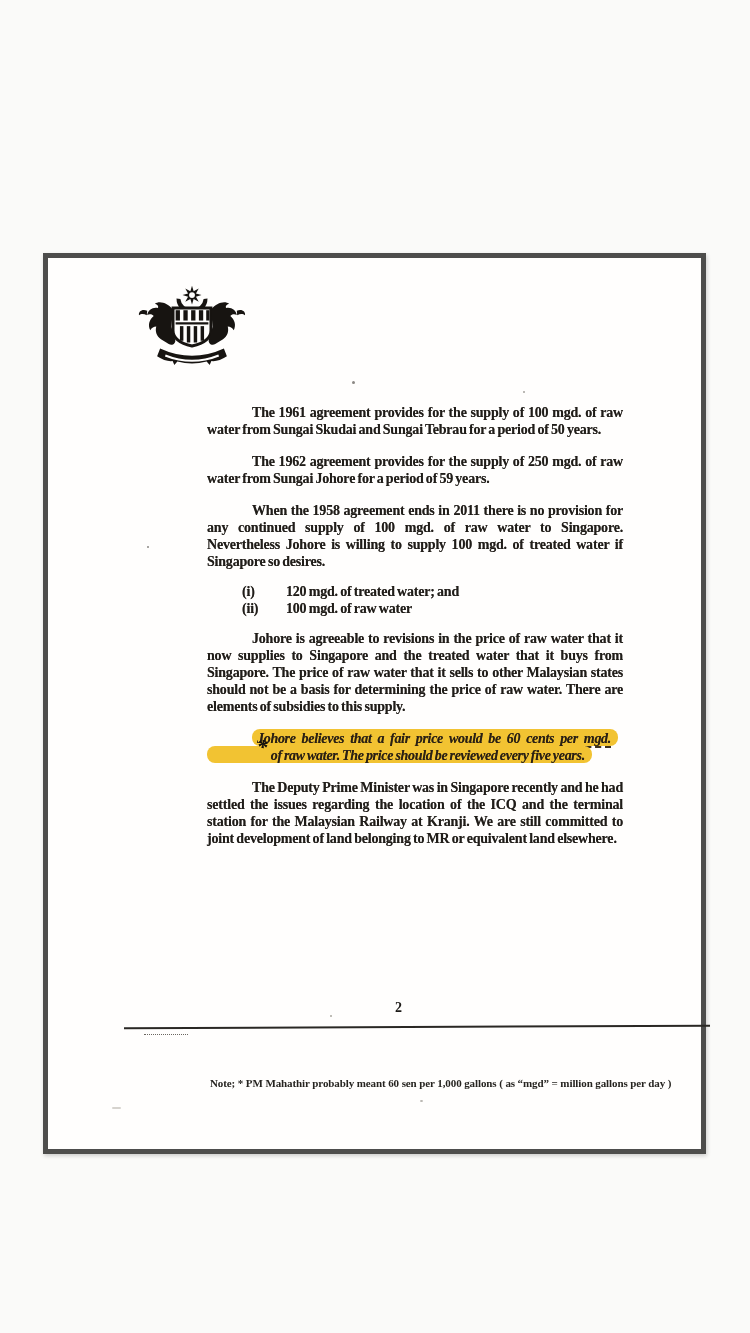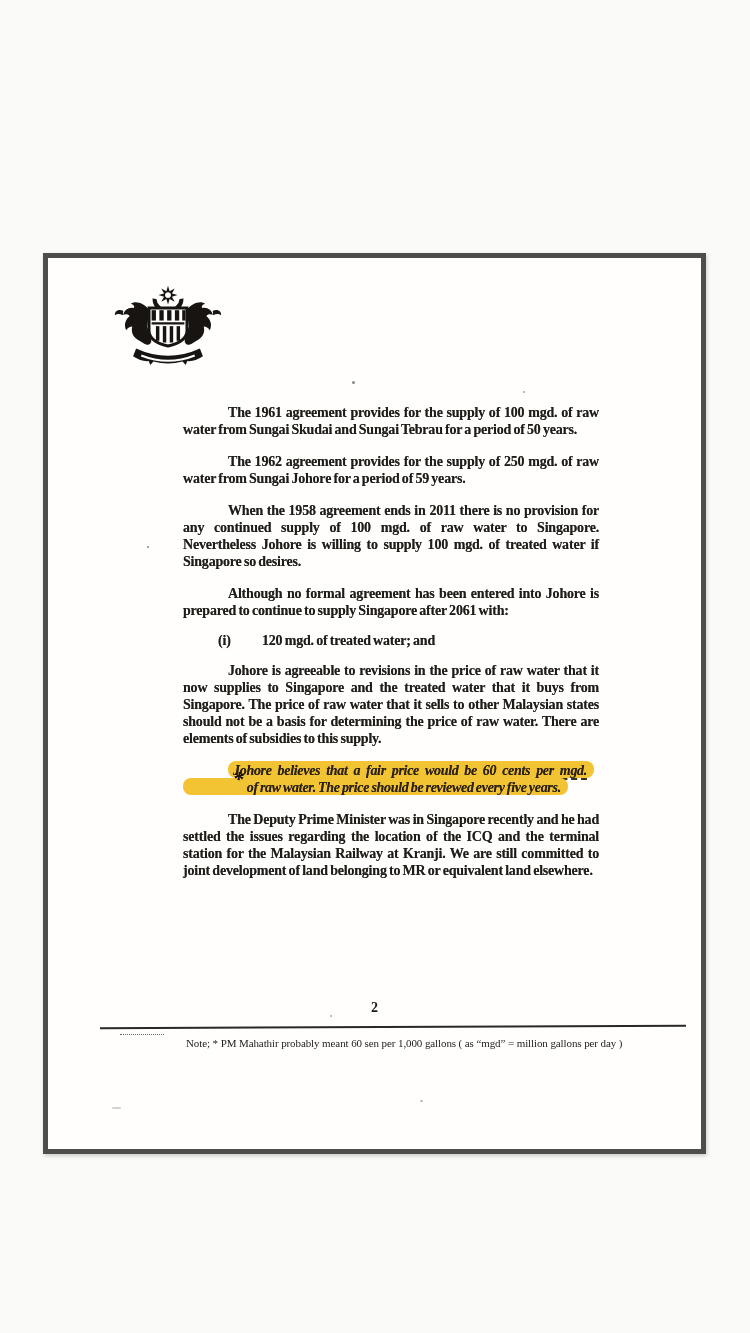--- a/index.html
+++ b/index.html
@@ -7,21 +7,21 @@
     width:750px;height:1333px;position:relative;
     background:#fafaf9;
     font-family:"Liberation Serif",serif;
     overflow:hidden;
   }
   .scan-page{
     position:absolute;left:43px;top:253px;width:663px;height:901px;
     box-sizing:border-box;border:5px solid #4d4d4c;background:#fffefd;
     box-shadow:1px 2px 4px rgba(0,0,0,.18);
   }
-  .page-inner{position:relative;width:100%;height:100%;}
+  .page-inner{position:relative;width:100%;height:100%;margin-left:24px;}
   .emblem{position:absolute;left:64px;top:24px;width:112px;height:90px;}
   .text-block{
     position:absolute;left:135px;top:146px;width:416px;
     color:#201d19;
     font-weight:600;font-size:14px;line-height:17px;
     letter-spacing:-0.2px;word-spacing:-1px;
     text-shadow:0 0 .4px rgba(30,25,20,.6);
   }
   p.para{margin:0 0 15px;text-align:justify;text-indent:45px;}
   .list{margin:-2px 0 13px 35px;}
@@ -51,22 +51,22 @@
   }
   .footnote-rule{
     position:absolute;left:52px;top:768px;width:586px;height:0;
     border-top:2.2px solid #2a2824;transform:rotate(-0.25deg);
   }
   .rule-dashes{
     position:absolute;left:72px;top:776px;width:44px;height:0;
     border-top:1.5px dotted #6a6660;
   }
   .footnote{
-    position:absolute;left:138px;top:778px;white-space:nowrap;
-    font-weight:400;font-size:11px;line-height:14px;color:#262420;
+    position:absolute;left:138px;top:818px;white-space:nowrap;
+    font-weight:700;font-size:11px;line-height:14px;color:#262420;
     letter-spacing:-0.1px;
   }
   .speck{position:absolute;border-radius:50%;background:#8b8884;}
   .s1{left:352px;top:381px;width:3px;height:3px;}
   .s2{left:523px;top:391px;width:2px;height:2px;background:#a5a29d;}
   .s3{left:147px;top:546px;width:2px;height:2px;}
   .s4{left:420px;top:1100px;width:3px;height:2px;background:#b8b5b0;}
   .s5{left:112px;top:1107px;width:9px;height:2px;border-radius:2px;background:#d6d3ce;}
   .s6{left:330px;top:1015px;width:2px;height:2px;background:#aaa79f;}
 </style>
@@ -110,26 +110,29 @@
           <path d="M28 77q37 17 74 0l3.5 9q-10 6.5-18 5.5l-2 4.5-3.5-4q-17 4.5-34 0l-3.5 4-2-4.5q-8 1-18-5.5z"></path>
           <path d="M34 85q31 12.5 62 0" stroke="#fffefd" stroke-width="2.4" fill="none"></path>
         </g>
       </svg>
     </div>
 
     <div class="text-block">
       <p class="para">The 1961 agreement provides for the supply of 100 mgd. of raw water from Sungai Skudai and Sungai Tebrau for a period of 50 years.</p>
       <p class="para">The 1962 agreement provides for the supply of 250 mgd. of raw water from Sungai Johore for a period of 59 years.</p>
       <p class="para">When the 1958 agreement ends in 2011 there is no provision for any continued supply of 100 mgd. of raw water to Singapore. Nevertheless Johore is willing to supply 100 mgd. of treated water if Singapore so desires.</p>
-      <p class="para">Although no formal agreement has been entered into Johore is prepared to continue to supply Singapore after 2061 with:</p>
 
       <div class="list">
         <div class="list-row">
           <span class="list-marker">(i)</span>
           <span>120 mgd. of treated water; and</span>
+        </div>
+        <div class="list-row">
+          <span class="list-marker">(ii)</span>
+          <span>100 mgd. of raw water</span>
         </div>
       </div>
 
       <p class="para">Johore is agreeable to revisions in the price of raw water that it now supplies to Singapore and the treated water that it buys from Singapore. The price of raw water that it sells to other Malaysian states should not be a basis for determining the price of raw water. There are elements of subsidies to this supply.</p>
 
       <p class="para hl-para"><span class="hl"><span>Johore believes that a fair price would be 60 </span><span class="underl">cents per mgd.</span><span class="hand-asterisk">*</span><span> of raw water. The price should be reviewed every five years.</span></span></p>
 
       <p class="para">The Deputy Prime Minister was in Singapore recently and he had settled the issues regarding the location of the ICQ and the terminal station for the Malaysian Railway at Kranji. We are still committed to joint development of land belonging to MR or equivalent land elsewhere.</p>
     </div>
 

